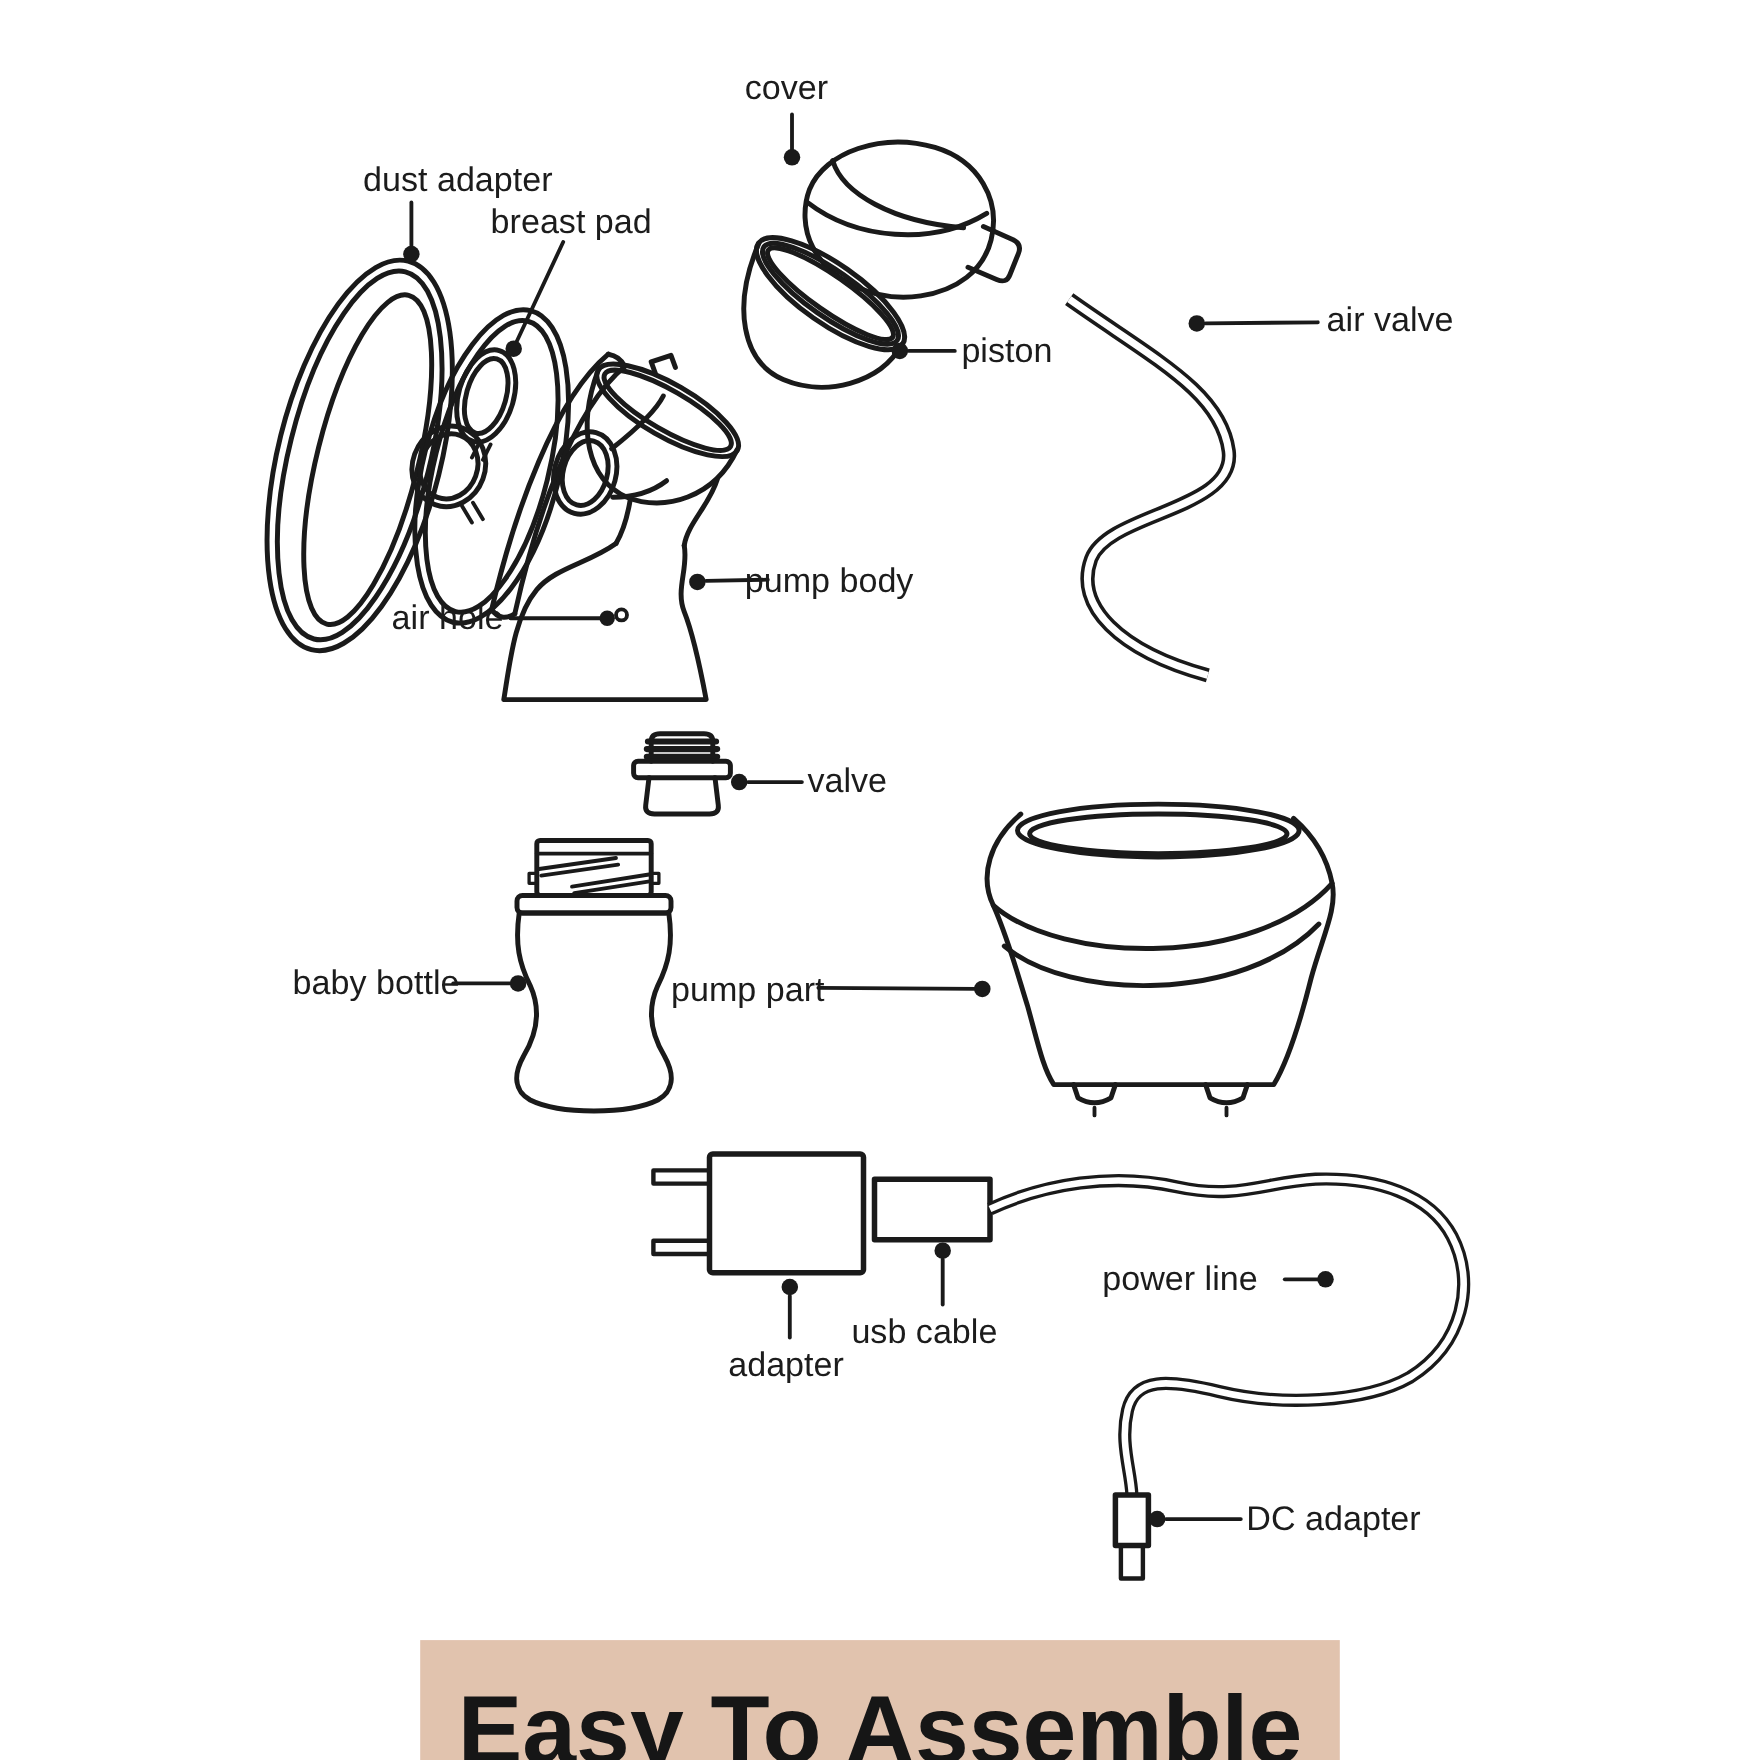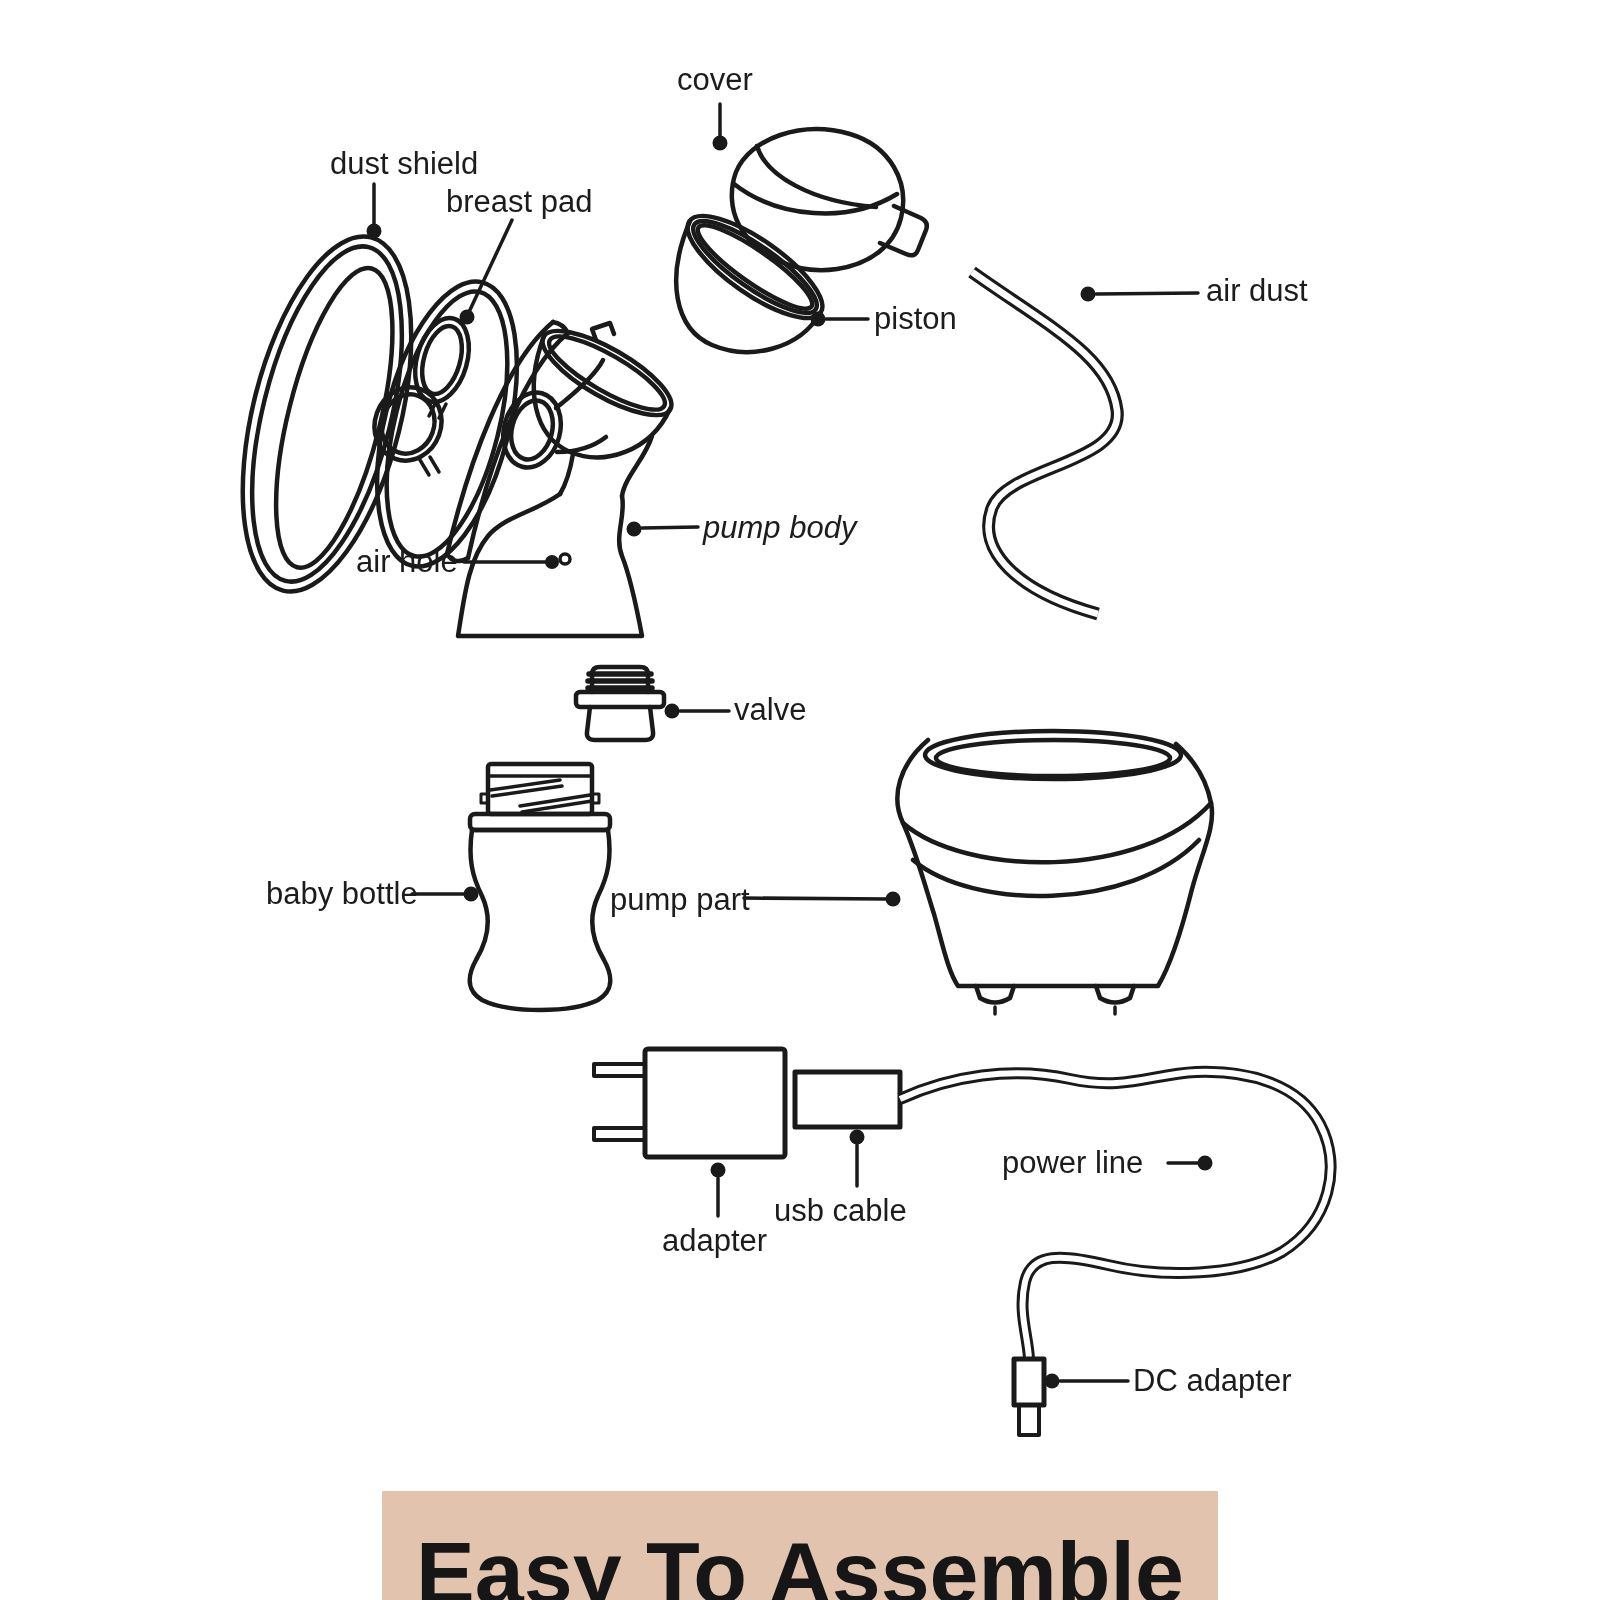--- a/index.html
+++ b/index.html
@@ -15,21 +15,21 @@
   #art{position:absolute;left:0;top:0;width:1600px;height:1600px;}
   .lbl{
     position:absolute;font-size:31px;line-height:1.15;color:#1c1c1c;
     white-space:nowrap;letter-spacing:0px;
   }
   .lbl-cover{left:677px;top:38px;}
   .lbl-dust-shield{left:330px;top:122px;}
   .lbl-breast-pad{left:446px;top:160px;}
   .lbl-piston{left:874px;top:277px;}
   .lbl-air-tube{left:1206px;top:249px;}
-  .lbl-pump-body{left:703px;top:486px;font-style:italic;}
+  .lbl-pump-body{left:677px;top:486px;}
   .lbl-air-hole{left:356px;top:520px;}
   .lbl-valve{left:734px;top:668px;}
   .lbl-baby-bottle{left:266px;top:852px;text-align:right;}
   .lbl-pump-part{left:610px;top:858px;}
   .lbl-adapter{left:662px;top:1199px;text-align:right;}
   .lbl-usb-cable{left:774px;top:1169px;}
   .lbl-power-line{left:1002px;top:1121px;}
   .lbl-dc-adapter{left:1133px;top:1339px;}
   .banner{
     position:absolute;left:382px;top:1467px;width:836px;height:133px;
@@ -179,24 +179,24 @@
       <circle cx="857" cy="1113" r="7.5" stroke="none"></circle>
         <path d="M 857 1121 L 857 1162" fill="none"></path>
       <path d="M 1168 1139 L 1200 1139" fill="none"></path>
         <circle cx="1205" cy="1139" r="7.5" stroke="none"></circle>
       <circle cx="1052" cy="1357" r="7.5" stroke="none"></circle>
         <path d="M 1060 1357 L 1128 1357" fill="none"></path>
     </g>
   </svg>
 
   <div class="lbl lbl-cover">cover</div>
-  <div class="lbl lbl-dust-shield">dust shield</div>
+  <div class="lbl lbl-dust-shield">dust adapter</div>
   <div class="lbl lbl-breast-pad">breast pad</div>
   <div class="lbl lbl-piston">piston</div>
-  <div class="lbl lbl-air-tube">air dust</div>
+  <div class="lbl lbl-air-tube">air valve</div>
   <div class="lbl lbl-pump-body">pump body</div>
   <div class="lbl lbl-air-hole">air hole</div>
   <div class="lbl lbl-valve">valve</div>
   <div class="lbl lbl-baby-bottle">baby bottle</div>
   <div class="lbl lbl-pump-part">pump part</div>
   <div class="lbl lbl-adapter">adapter</div>
   <div class="lbl lbl-usb-cable">usb cable</div>
   <div class="lbl lbl-power-line">power line</div>
   <div class="lbl lbl-dc-adapter">DC adapter</div>
 

